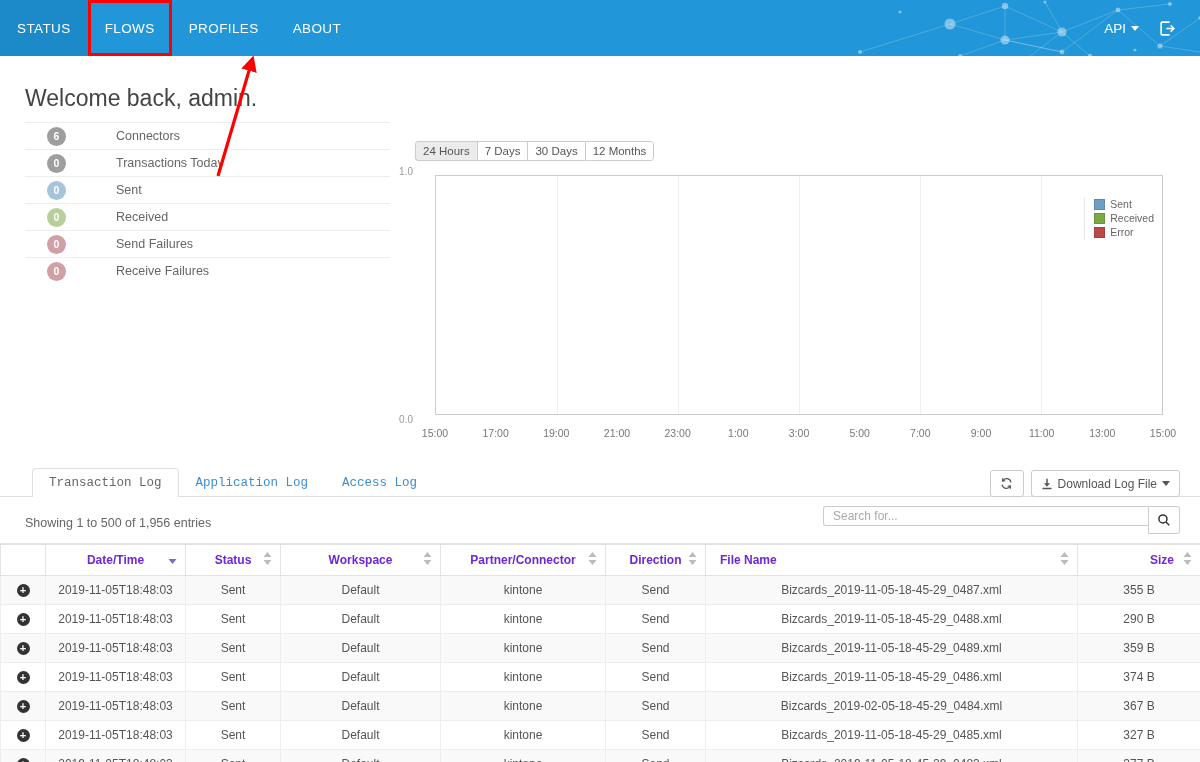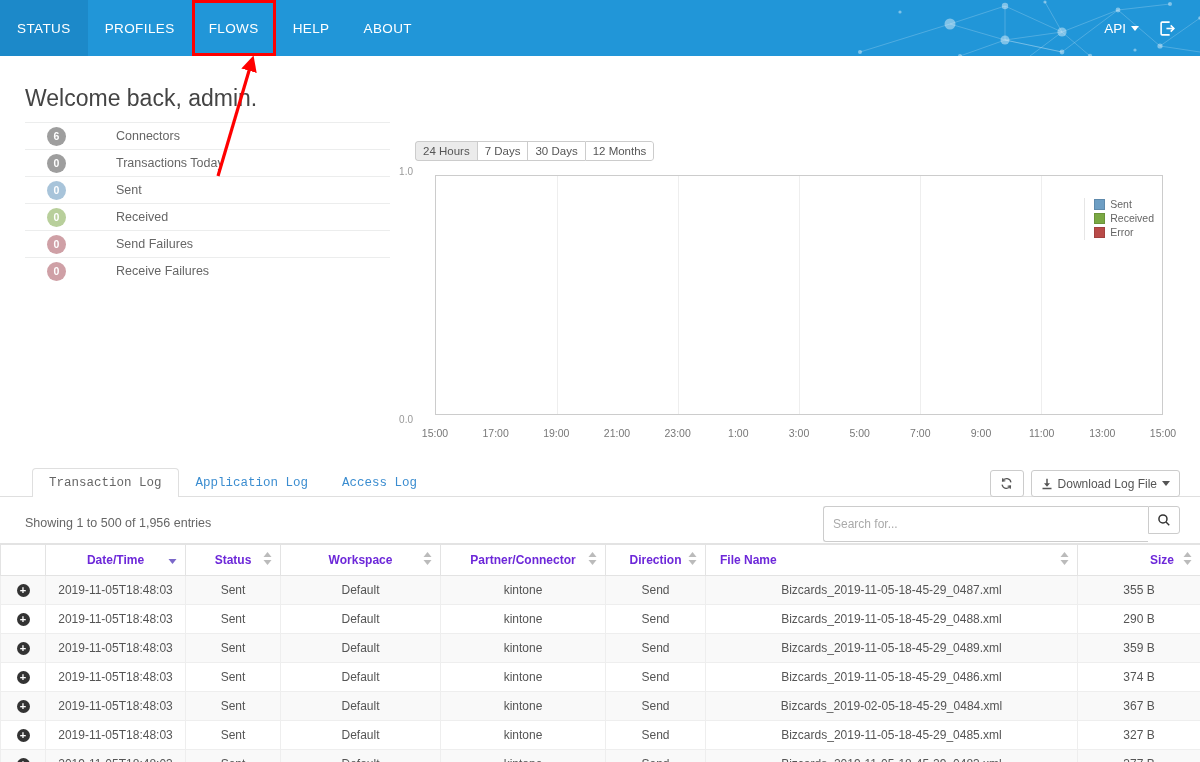--- a/index.html
+++ b/index.html
@@ -118,21 +118,21 @@
     border: 1px solid #ccc; background: #fff; border-radius: 3px;
     height: 27px; min-width: 34px; display: flex; align-items: center; justify-content: center;
     font-size: 12px; color: #555; cursor: pointer; padding: 0 9px; gap: 5px;
     font-family: "Liberation Sans", sans-serif;
   }
 
   .meta-row { position: relative; height: 46px; }
   .showing-text { position: absolute; left: 25px; top: 19px; font-size: 12.5px; color: #666; }
   .search-wrap { position: absolute; right: 20px; top: 9px; display: flex; }
   .search-input {
-    width: 325px; height: 36px; border: 1px solid #ccc; border-right: none;
+    width: 325px; height: 20px; border: 1px solid #ccc; border-right: none;
     border-radius: 3px 0 0 3px; padding: 0 9px; font-size: 12px; color: #555;
     font-family: "Liberation Sans", sans-serif; outline: none; background: #fff;
   }
   .search-input::placeholder { color: #aaa; }
   .search-btn {
     width: 32px; height: 28px; border: 1px solid #ccc; background: #fff;
     border-radius: 0 3px 3px 0; cursor: pointer; display: flex; align-items: center; justify-content: center;
   }
 
   
@@ -187,23 +187,22 @@
         <circle cx="400" cy="18" r="1.8"></circle>
       <circle cx="262" cy="52" r="2.4"></circle>
         <circle cx="100" cy="12" r="1.6"></circle>
       <circle cx="335" cy="50" r="1.6"></circle>
     </g>
   </svg>
 
 
   <div class="nav-links">
     <a class="nav-link active">STATUS</a>
+    <a class="nav-link highlighted">FLOWS</a>
     <a class="nav-link">PROFILES</a>
-    <a class="nav-link highlighted">FLOWS</a>
-    <a class="nav-link">HELP</a>
     <a class="nav-link">ABOUT</a>
   </div>
 
   <div class="nav-right">
     <div class="nav-item">
       <span>API</span>
       <span class="caret"></span>
     </div>
     <div class="nav-item">
       <svg width="17" height="17" viewBox="0 0 16 16" fill="none" stroke="#ffffff" stroke-width="1.5">

